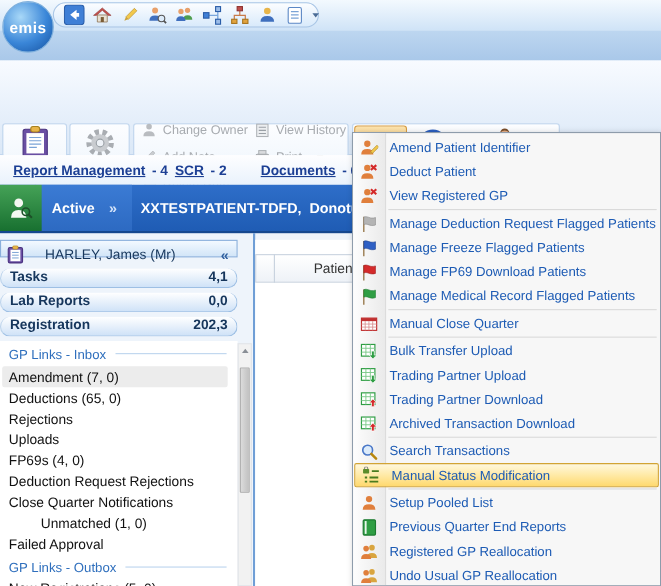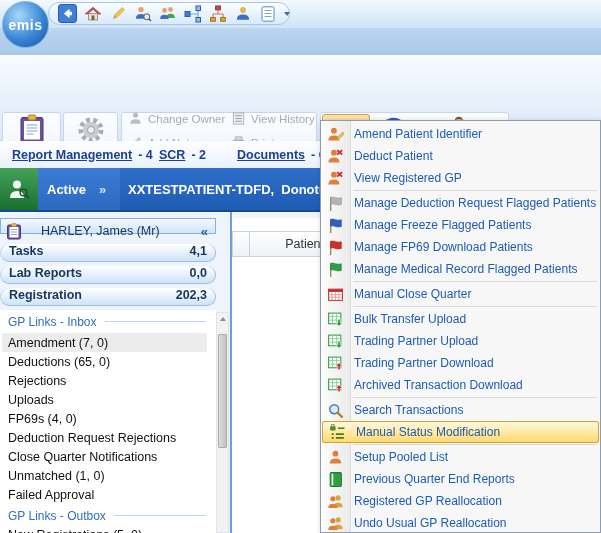--- a/index.html
+++ b/index.html
@@ -370,21 +370,21 @@
       <span>GP Links - Inbox</span>
         <span class="rule"></span>
     </div>
     <div class="sb-item sel" style="top:23px;">Amendment (7, 0)</div>
     <div class="sb-item" style="top:42px;">Deductions (65, 0)</div>
     <div class="sb-item" style="top:61px;">Rejections</div>
     <div class="sb-item" style="top:80px;">Uploads</div>
     <div class="sb-item" style="top:99px;">FP69s (4, 0)</div>
     <div class="sb-item" style="top:118px;">Deduction Request Rejections</div>
     <div class="sb-item" style="top:137px;">Close Quarter Notifications</div>
-    <div class="sb-item" style="top:156px;">Unmatched (1, 0)</div>
+    <div class="sb-item" style="top:156px;margin-left:29px;">Unmatched (1, 0)</div>
     <div class="sb-item" style="top:175px;">Failed Approval</div>
     <div class="sec-head" style="top:196px;">
       <span>GP Links - Outbox</span>
         <span class="rule"></span>
     </div>
     <div class="sb-item" style="top:215px;">New Registrations (5, 0)</div>
   </div>
 
   <div class="vsb">
     <div class="up">

